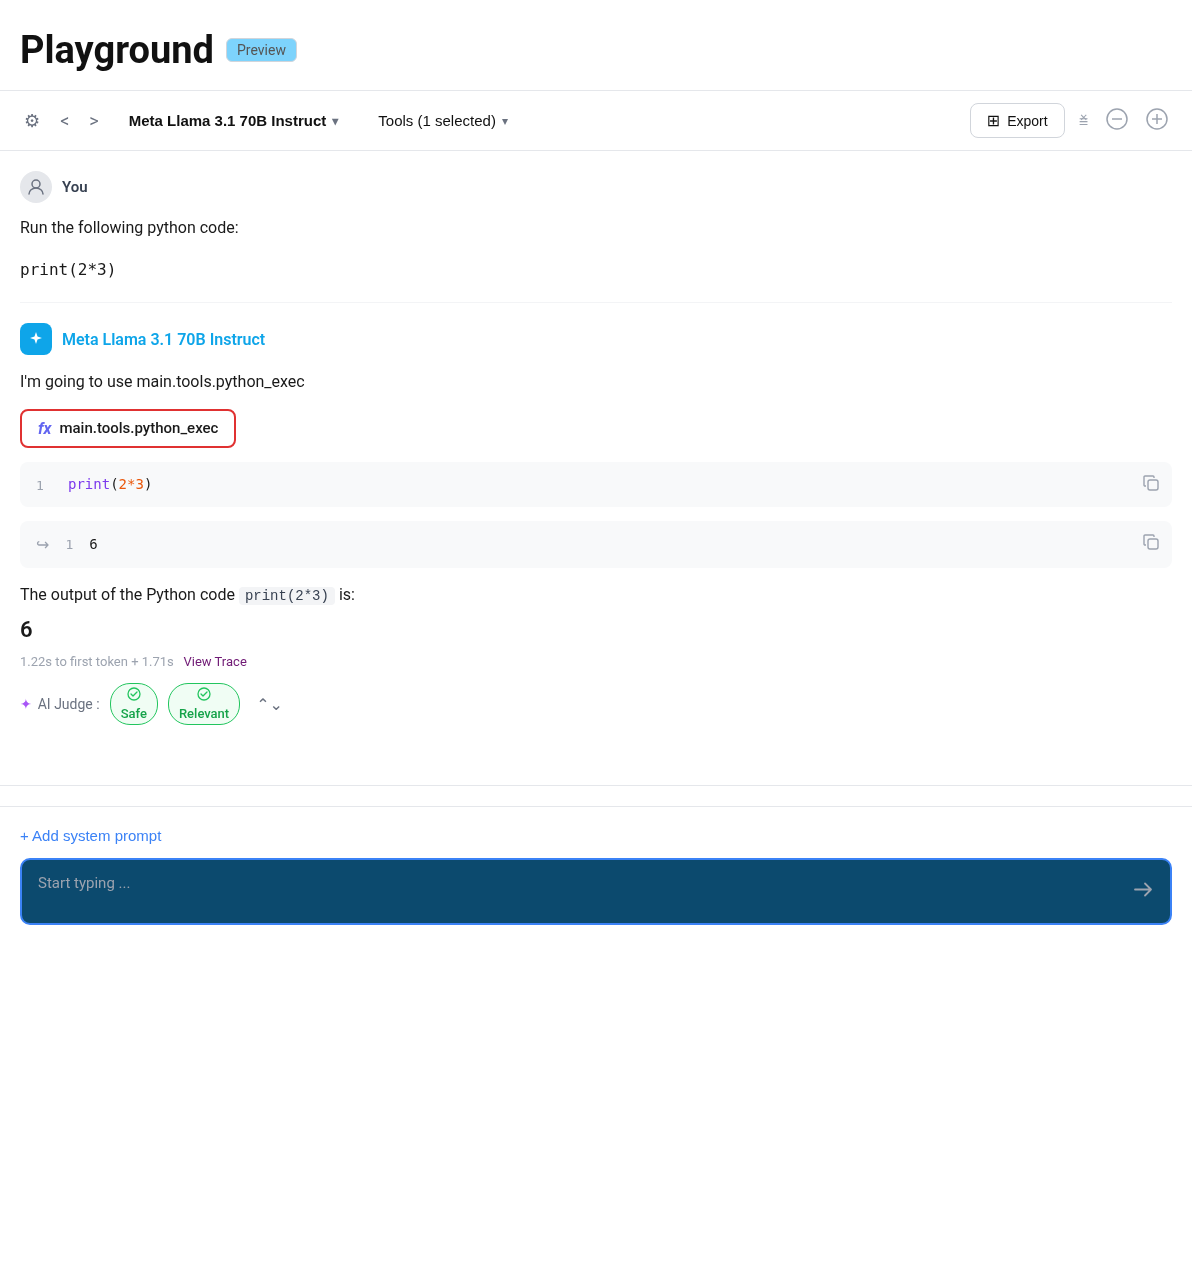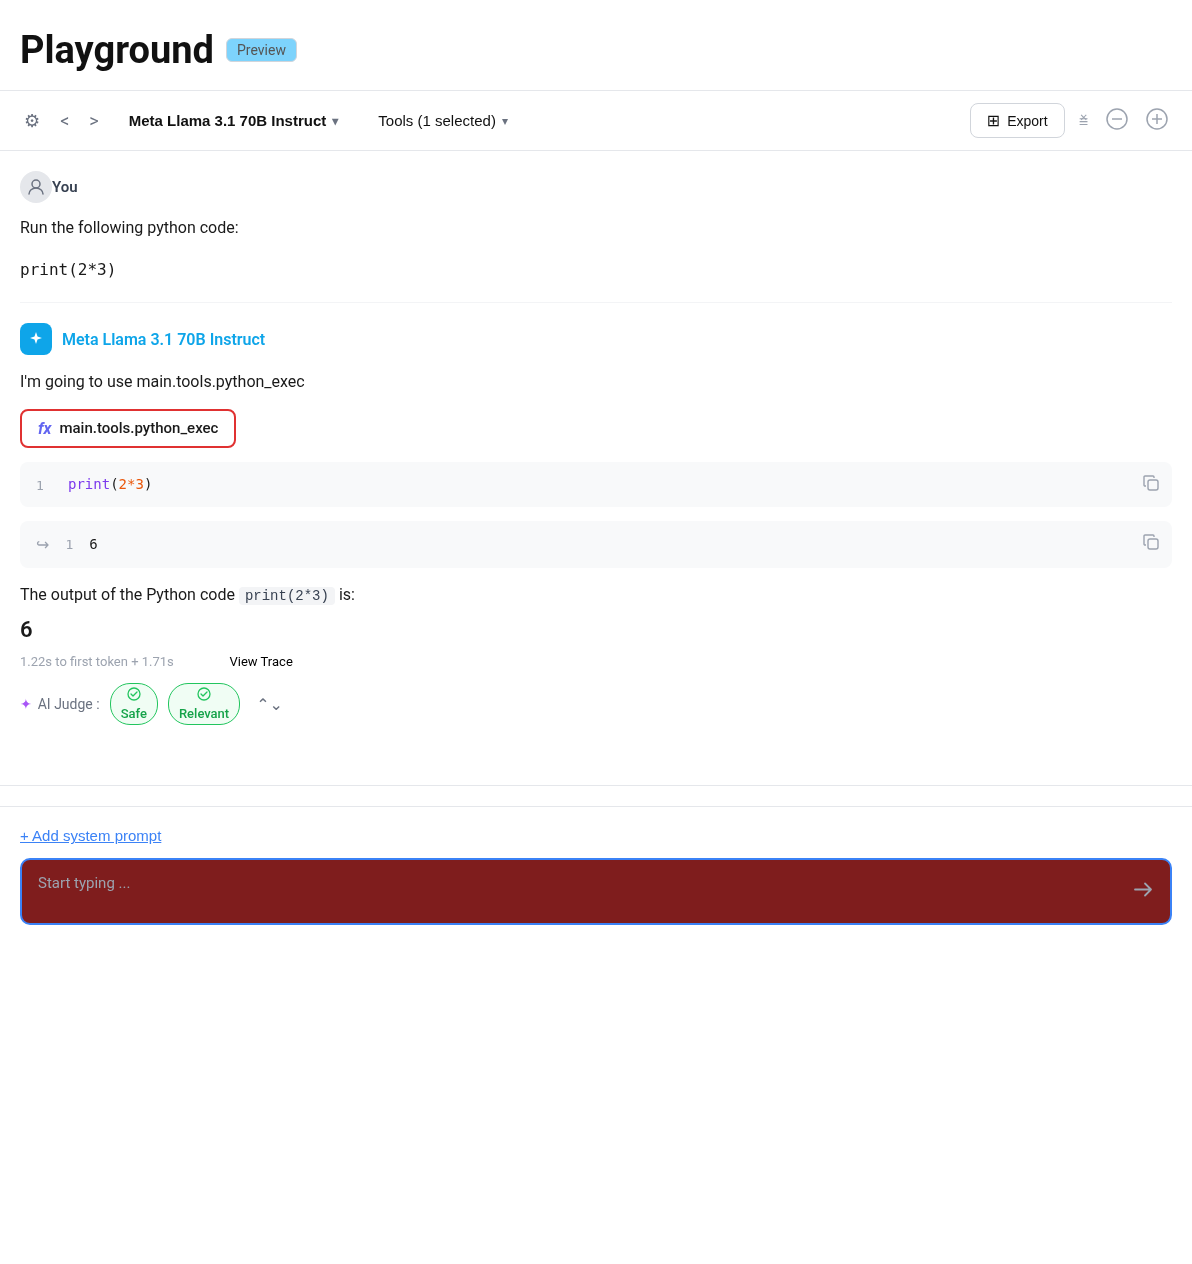--- a/index.html
+++ b/index.html
@@ -104,20 +104,21 @@
     .content {
       padding: 0 20px;
     }
     .message-block {
       padding: 20px 0;
       border-bottom: 1px solid #f3f4f6;
     }
     .message-sender {
       display: flex;
       align-items: center;
+      gap: 10px;
       margin-bottom: 12px;
     }
     .avatar {
       width: 32px;
       height: 32px;
       border-radius: 50%;
       background: #e5e7eb;
       display: flex;
       align-items: center;
       justify-content: center;
@@ -255,24 +256,23 @@
       font-size: 14px;
       color: #1a1a1a;
       font-family: monospace;
     }
     .timing-text {
       font-size: 13px;
       color: #9ca3af;
       margin-bottom: 14px;
     }
     .timing-link {
-      color: #000000;
+      color: #701a75;
       text-decoration: none;
       cursor: pointer;
-      margin-left: 46px;
     }
     .result-text {
       font-size: 16px;
       color: #1a1a1a;
       margin-bottom: 10px;
       line-height: 1.6;
     }
     .result-value {
       font-size: 22px;
       font-weight: 600;
@@ -327,30 +327,29 @@
       display: flex;
       align-items: center;
       gap: 8px;
       color: #3b82f6;
       font-size: 15px;
       font-weight: 500;
       cursor: pointer;
       margin-bottom: 14px;
       background: none;
       border: none;
-      text-decoration: underline;
     }
     .input-area {
       border: 2px solid #3b82f6;
       border-radius: 10px;
       padding: 14px 50px 31px 16px;
       font-size: 15px;
       color: #9ca3af;
       position: relative;
-      background: #7f1d1d;
+      background: #0c4a6e;
       min-height: 64px;
       display: flex;
       align-items: center;
     }
     .input-placeholder {
       color: #9ca3af;
       font-size: 15px;
     }
     .send-btn {
       position: absolute;

